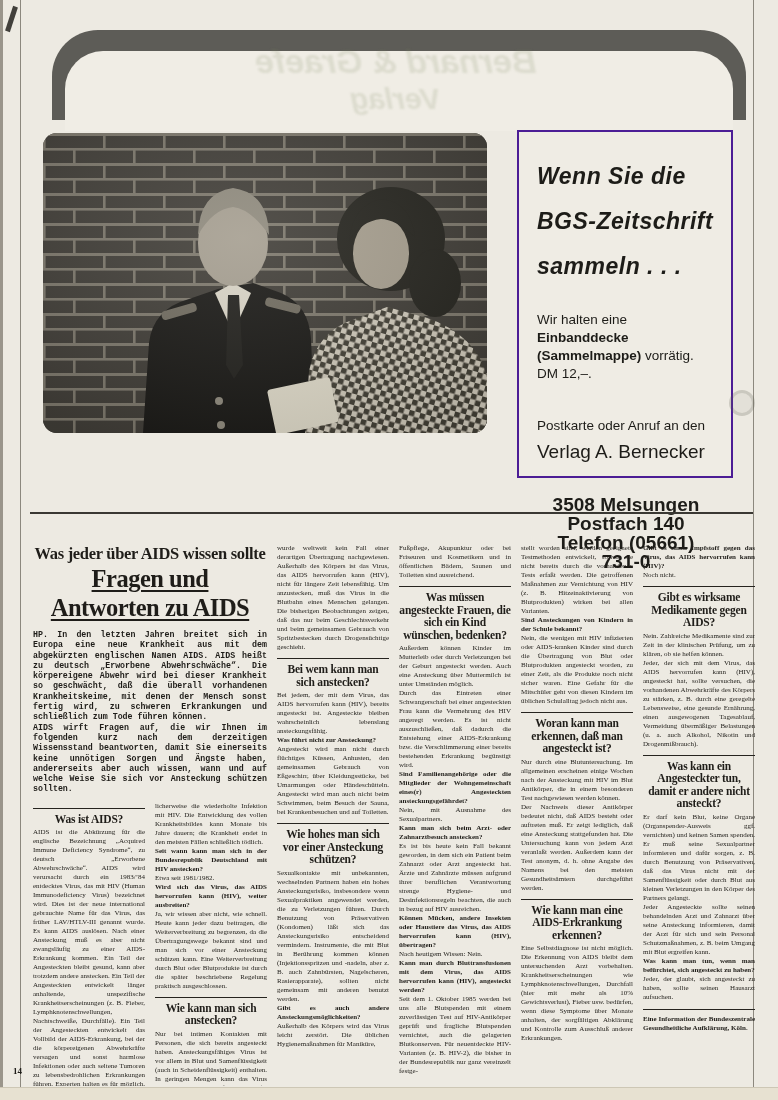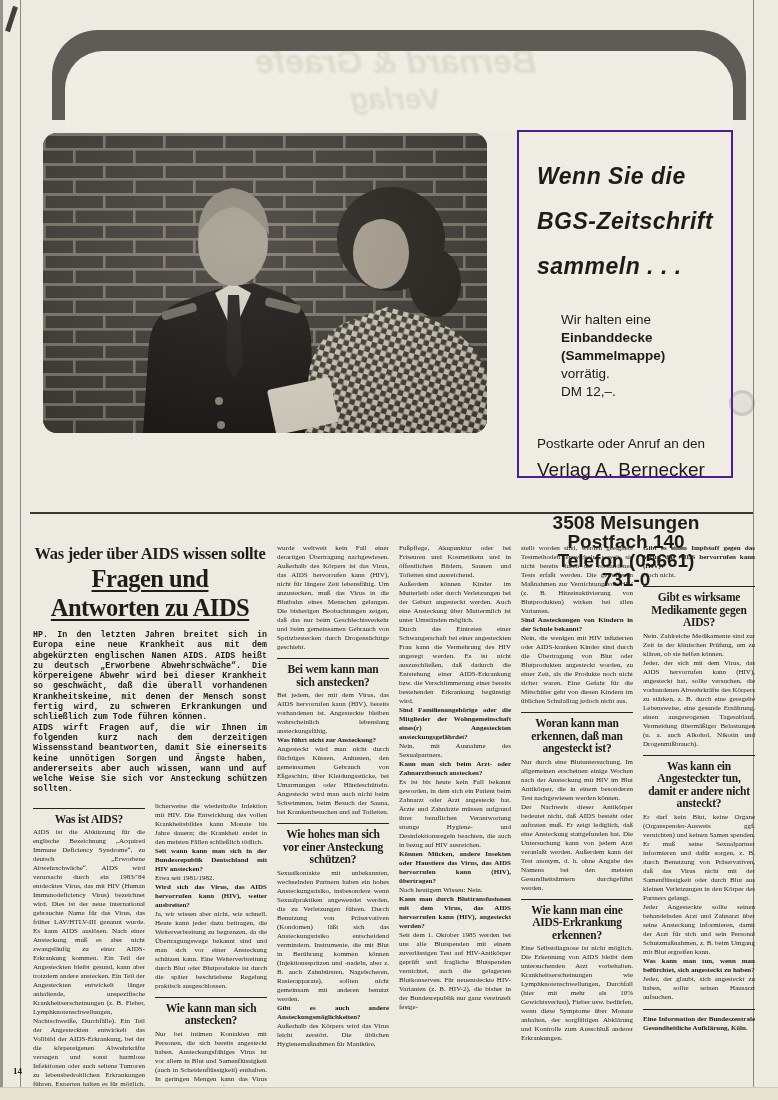--- a/index.html
+++ b/index.html
@@ -32,21 +32,21 @@
   .caption{position:absolute;left:40px;top:440px;width:452px;
         font-family:"Liberation Sans",sans-serif;font-style:italic;
         font-size:12.5px;line-height:15.5px;color:#26241f;}
 
   
   .ad{position:absolute;left:517px;top:130px;width:216px;height:348px;
         border:2px solid #4c1d95;background:#efece4;box-sizing:border-box;
         font-family:"Liberation Sans",sans-serif;color:#1d1c18;}
   .ad-inner{padding:22px 16px 0 18px;}
   .ad-head{font-weight:bold;font-style:italic;font-size:23px;line-height:45px;letter-spacing:.5px;}
-  .ad-body{margin-top:22px;font-size:13.5px;line-height:18px;margin-left:24px;}
+  .ad-body{margin-top:22px;font-size:13.5px;line-height:18px;}
   .ad-contact{margin-top:34px;font-size:13.5px;line-height:18px;}
   .ad-publisher{font-size:19px;line-height:26px;margin-top:4px;}
   .ad-address{margin-top:30px;font-size:19px;line-height:19px;font-weight:bold;text-align:center;}
   .smudge{position:absolute;left:729px;top:390px;width:20px;height:20px;border-radius:50%;
         border:3px solid rgba(90,88,78,.18);background:rgba(120,116,100,.08);}
 
   
   .sep-rule{position:absolute;left:30px;top:512px;width:723px;height:2px;background:#3a3833;}
   .article{position:absolute;left:33px;top:544px;width:722px;height:542px;overflow:hidden;
         display:flex;gap:10px;}
@@ -179,30 +179,31 @@
             <div class="blk blk-q">Wird sich das Virus, das AIDS hervorrufen kann (HIV), weiter ausbreiten?</div>
             <div class="blk blk-p">Ja, wir wissen aber nicht, wie schnell. Heute kann jeder dazu beitragen, die Weiterverbreitung zu begrenzen, da die Übertragungswege bekannt sind und man sich vor einer Ansteckung schützen kann. Eine Weiterverbreitung durch Blut oder Blutprodukte ist durch die später beschriebene Regelung praktisch ausgeschlossen.</div>
             <div class="blk blk-h">Wie kann man sich anstecken?</div>
             <div class="blk blk-p">Nur bei intimen Kontakten mit Personen, die sich bereits angesteckt haben. Ansteckungsfähiges Virus ist vor allem in Blut und Samenflüssigkeit (auch in Scheidenflüssigkeit) enthalten. In geringen Mengen kann das Virus auch in anderen Körperflüssigkeiten (z. B. Speichel, Tränen, Schweiß) vorhanden sein. Diese Mengen sind so gering, daß eine Ansteckung auf diesem Wege praktisch ausgeschlossen ist; bisher</div>
           </div>
       </div>
     </div>
     <div class="col">
         <div class="blk blk-p">wurde weltweit kein Fall einer derartigen Übertragung nachgewiesen. Außerhalb des Körpers ist das Virus, das AIDS hervorrufen kann (HIV), nicht für längere Zeit lebensfähig. Um anzustecken, muß das Virus in die Blutbahn eines Menschen gelangen. Die bisherigen Beobachtungen zeigen, daß das nur beim Geschlechtsverkehr und beim gemeinsamen Gebrauch von Spritzbestecken durch Drogensüchtige geschieht.</div>
         <div class="blk blk-h">Bei wem kann man sich anstecken?</div>
-        <div class="blk blk-p">Bei jedem, der mit dem Virus, das AIDS hervorrufen kann (HIV), bereits vorhandenen ist. Angesteckte bleiben wahrscheinlich lebenslang ansteckungsfähig.</div>
+        <div class="blk blk-p">Bei jedem, der mit dem Virus, das AIDS hervorrufen kann (HIV), bereits angesteckt ist. Angesteckte bleiben wahrscheinlich lebenslang ansteckungsfähig.</div>
         <div class="blk blk-q">Was führt nicht zur Ansteckung?</div>
         <div class="blk blk-p">Angesteckt wird man nicht durch flüchtiges Küssen, Anhusten, den gemeinsamen Gebrauch von Eßgeschirr, über Kleidungsstücke, bei Umarmungen oder Händeschütteln. Angesteckt wird man auch nicht beim Schwimmen, beim Besuch der Sauna, bei Krankenbesuchen und auf Toiletten.</div>
         <div class="blk blk-h">Wie hohes man sich vor einer Ansteckung schützen?</div>
         <div class="blk blk-p">Sexualkontakte mit unbekannten, wechselnden Partnern haben ein hohes Ansteckungsrisiko, insbesondere wenn Sexualpraktiken angewendet werden, die zu Verletzungen führen. Durch Benutzung von Präservativen (Kondomen) läßt sich das Ansteckungsrisiko entscheidend vermindern. Instrumente, die mit Blut in Berührung kommen können (Injektionsspritzen und -nadeln, aber z. B. auch Zahnbürsten, Nagelscheren, Rasierapparate), sollten nicht gemeinsam mit anderen benutzt werden.</div>
         <div class="blk blk-q">Gibt es auch andere Ansteckungsmöglichkeiten?</div>
         <div class="blk blk-p">Außerhalb des Körpers wird das Virus leicht zerstört. Die üblichen Hygienemaßnahmen für Maniküre,</div>
       </div>
     <div class="col">
         <div class="blk blk-p">Fußpflege, Akupunktur oder bei Friseuren und Kosmetikern und in öffentlichen Bädern, Saunen und Toiletten sind ausreichend.</div>
+        <div class="blk blk-h">Was müssen angesteckte Frauen, die sich ein Kind wünschen, bedenken?</div>
         <div class="blk blk-p">Außerdem können Kinder im Mutterleib oder durch Verletzungen bei der Geburt angesteckt werden. Auch eine Ansteckung über Muttermilch ist unter Umständen möglich.</div>
         <div class="blk blk-p">Durch das Eintreten einer Schwangerschaft bei einer angesteckten Frau kann die Vermehrung des HIV angeregt werden. Es ist nicht auszuschließen, daß dadurch die Entstehung einer AIDS-Erkrankung bzw. die Verschlimmerung einer bereits bestehenden Erkrankung begünstigt wird.</div>
         <div class="blk blk-q">Sind Familienangehörige oder die Mitglieder der Wohngemeinschaft eines(r) Angesteckten ansteckungsgefährdet?</div>
         <div class="blk blk-p">Nein, mit Ausnahme des Sexualpartners.</div>
         <div class="blk blk-q">Kann man sich beim Arzt- oder Zahnarztbesuch anstecken?</div>
         <div class="blk blk-p">Es ist bis heute kein Fall bekannt geworden, in dem sich ein Patient beim Zahnarzt oder Arzt angesteckt hat. Ärzte und Zahnärzte müssen aufgrund ihrer beruflichen Verantwortung strenge Hygiene- und Desinfektionsregeln beachten, die auch in bezug auf HIV ausreichen.</div>
         <div class="blk blk-q">Können Mücken, andere Insekten oder Haustiere das Virus, das AIDS hervorrufen kann (HIV), übertragen?</div>
         <div class="blk blk-p">Nach heutigem Wissen: Nein.</div>
         <div class="blk blk-q">Kann man durch Bluttransfusionen mit dem Virus, das AIDS hervorrufen kann (HIV), angesteckt werden?</div>
         <div class="blk blk-p">Seit dem 1. Oktober 1985 werden bei uns alle Blutspenden mit einem zuverlässigen Test auf HIV-Antikörper geprüft und fragliche Blutspenden vernichtet, auch die gelagerten Blutkonserven. Für neuentdeckte HIV-Varianten (z. B. HIV-2), die bisher in der Bundesrepublik nur ganz vereinzelt festge-</div>

